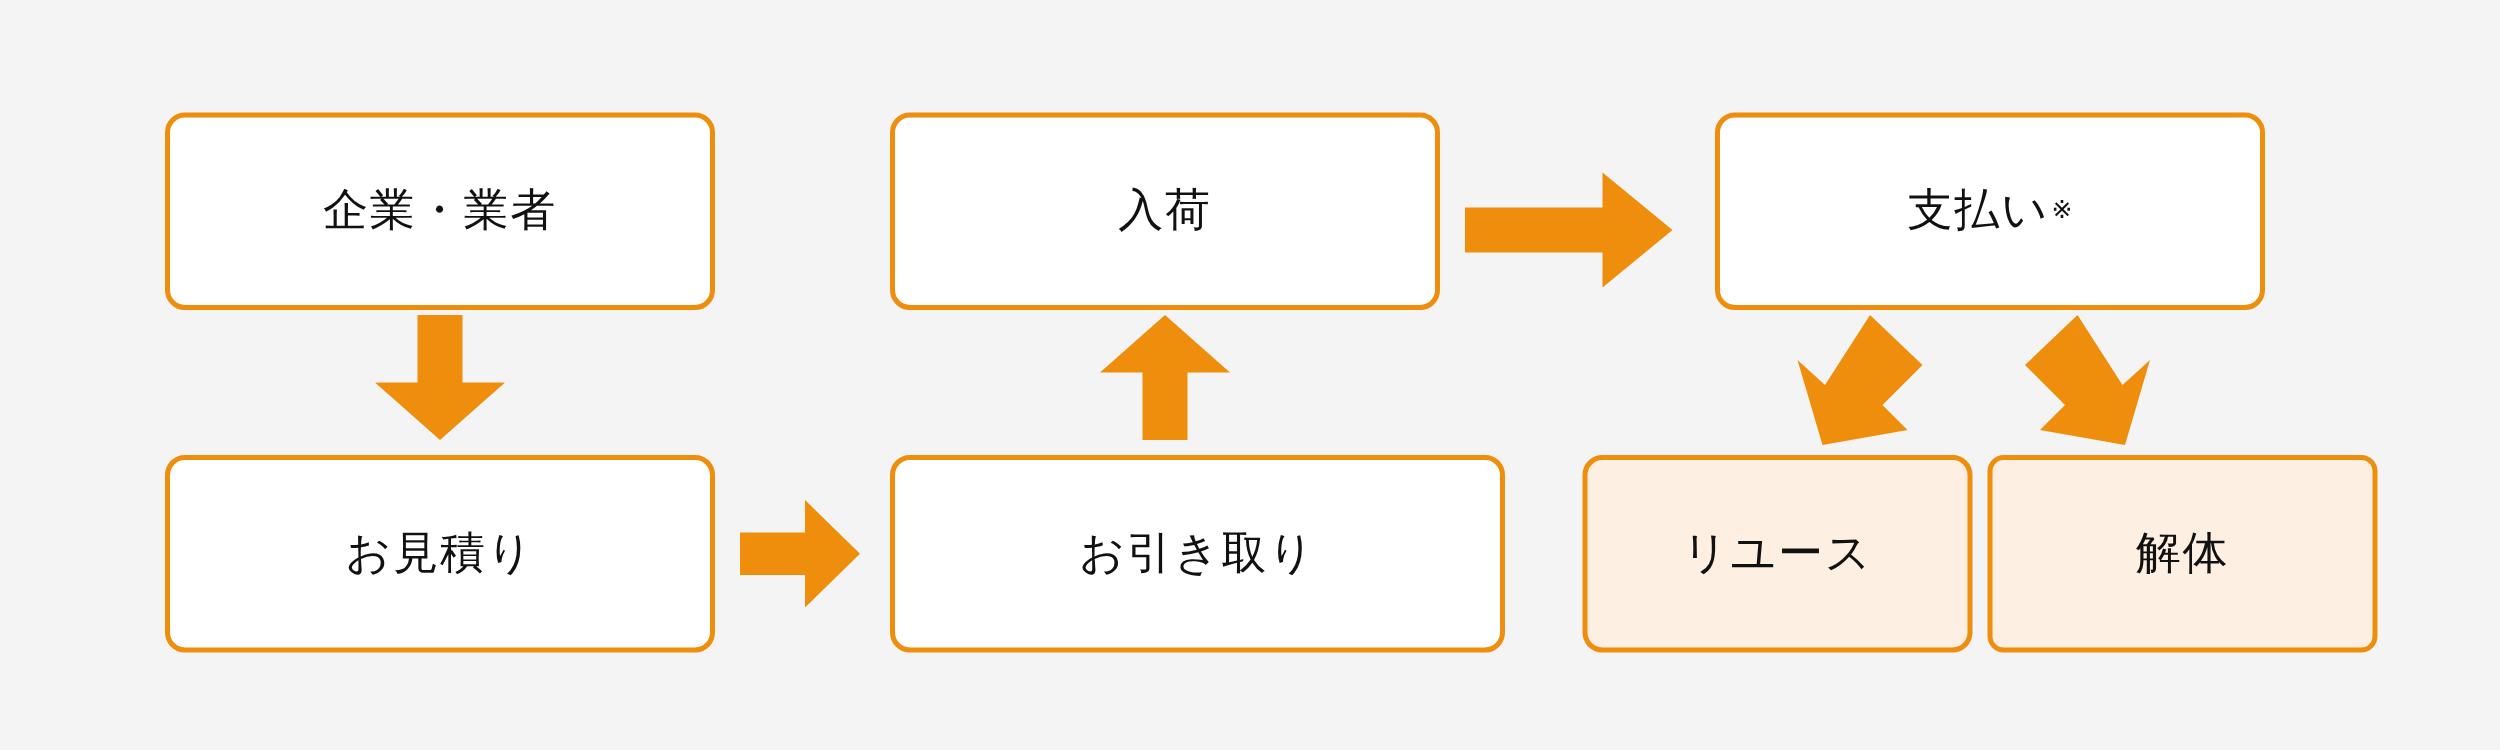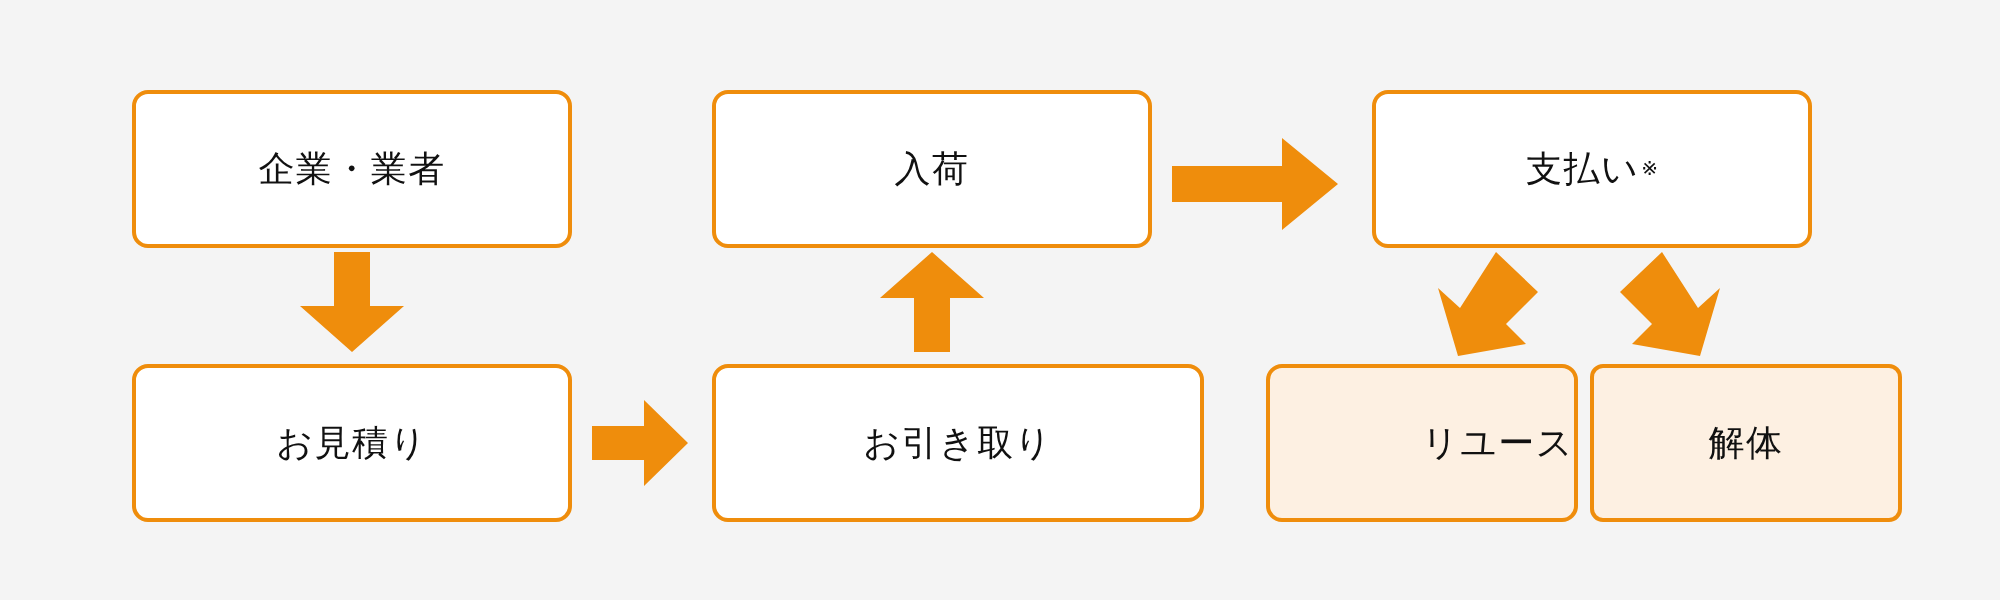--- a/index.html
+++ b/index.html
@@ -57,21 +57,21 @@
     letter-spacing: 0;
   }
 
   
   #node-company   { left: 132px;  top: 90px;  width: 440px; height: 158px; }
   #node-arrival   { left: 712px;  top: 90px;  width: 440px; height: 158px; }
   #node-payment   { left: 1372px; top: 90px;  width: 440px; height: 158px; }
 
   #node-quote     { left: 132px;  top: 364px; width: 440px; height: 158px; }
   #node-pickup    { left: 712px;  top: 364px; width: 492px; height: 158px; }
-  #node-reuse     { left: 1266px; top: 364px; width: 312px; height: 158px; justify-content: flex-end; }
+  #node-reuse     { left: 1266px; top: 364px; width: 312px; height: 158px; }
   #node-dismantle { left: 1590px; top: 364px; width: 312px; height: 158px; border-radius: 13px; }
 
   
   .arrow {
     position: absolute;
     overflow: visible;
   }
   .arrow svg { display: block; }
   .arrow-shape { fill: #ef8d0c; }
 

